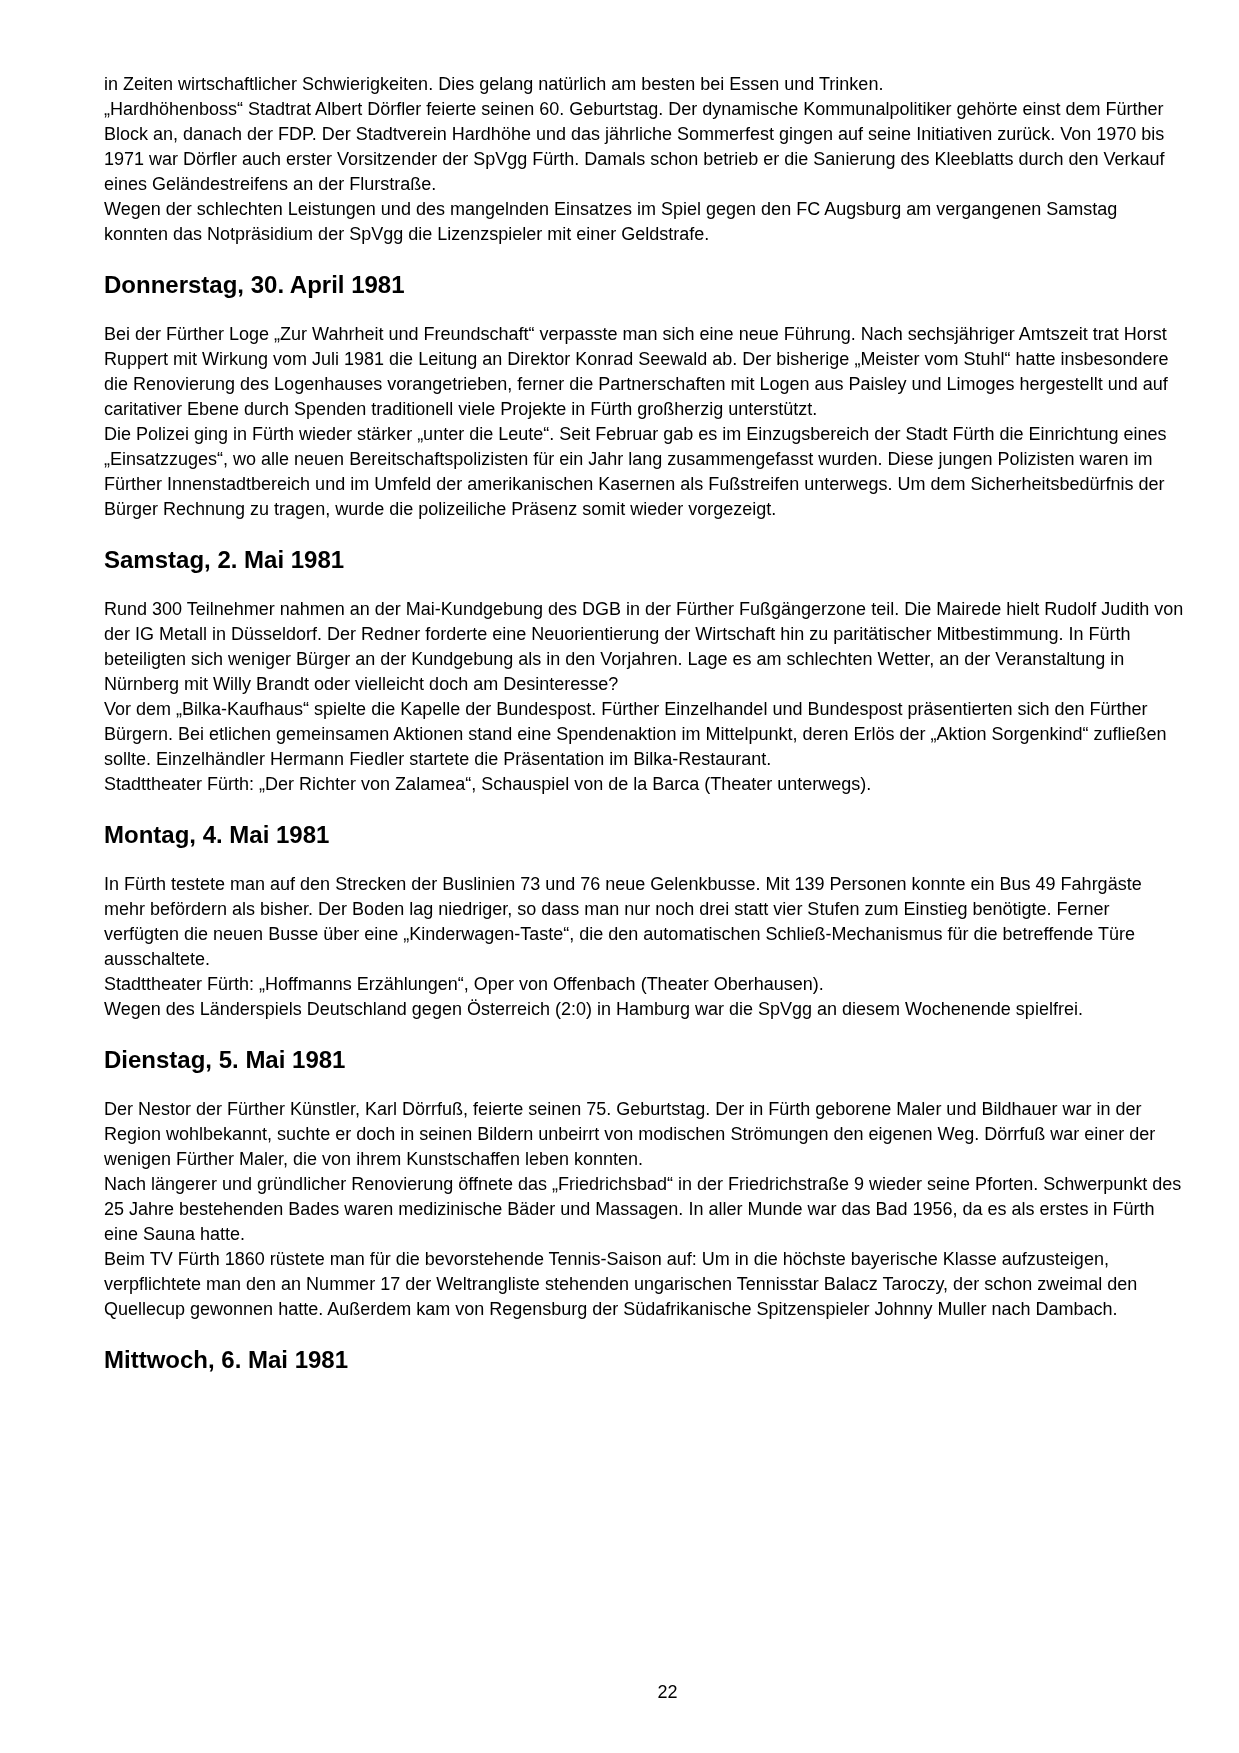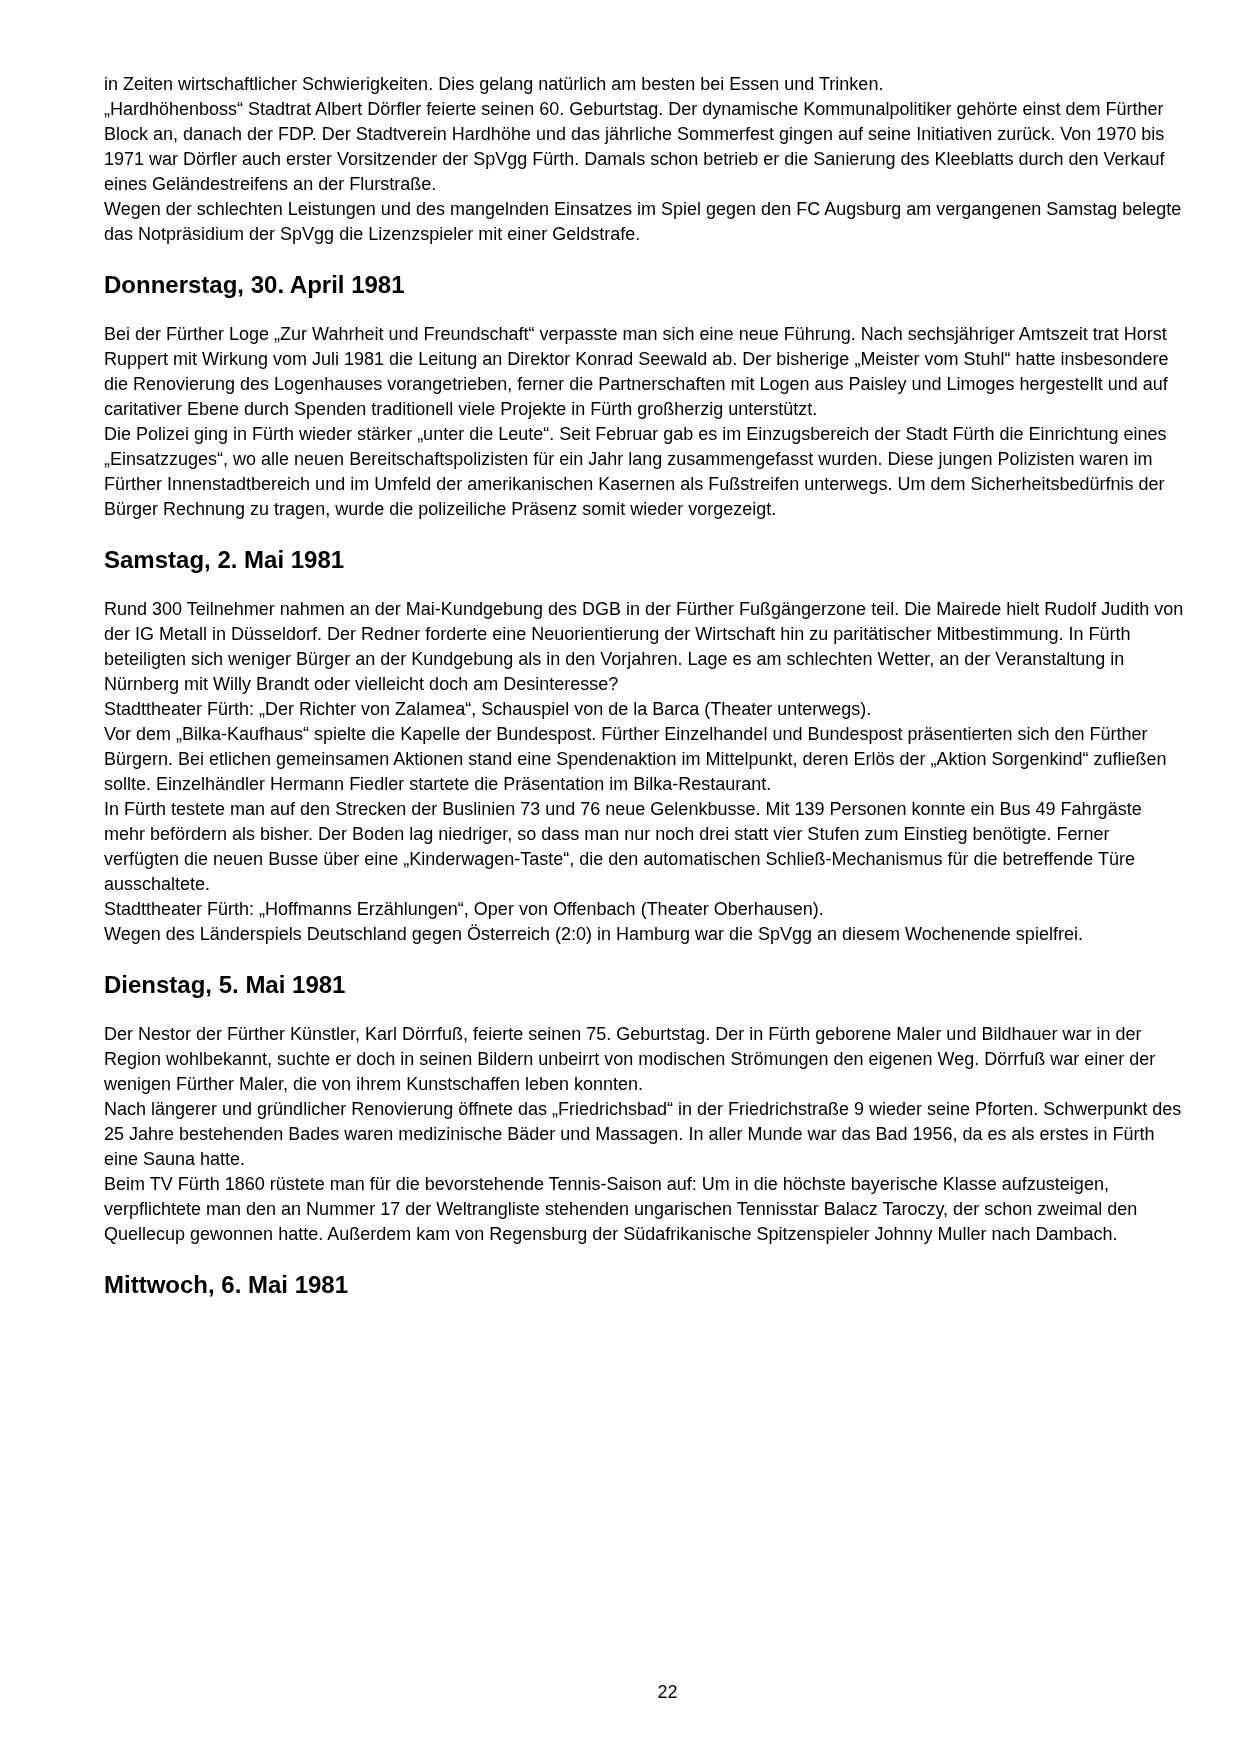--- a/index.html
+++ b/index.html
@@ -54,28 +54,29 @@
     padding-left: 48px;
   }
 </style>
 </head>
 <body>
 
 <div class="sheet">
   <div class="content">
       <p class="para">in Zeiten wirtschaftlicher Schwierigkeiten. Dies gelang natürlich am besten bei Essen und Trinken.</p>
       <p class="para">„Hardhöhenboss“ Stadtrat Albert Dörfler feierte seinen 60. Geburtstag. Der dynamische Kommunalpolitiker gehörte einst dem Fürther Block an, danach der FDP. Der Stadtverein Hardhöhe und das jährliche Sommerfest gingen auf seine Initiativen zurück. Von 1970 bis 1971 war Dörfler auch erster Vorsitzender der SpVgg Fürth. Damals schon betrieb er die Sanierung des Kleeblatts durch den Verkauf eines Geländestreifens an der Flurstraße.</p>
-      <p class="para">Wegen der schlechten Leistungen und des mangelnden Einsatzes im Spiel gegen den FC Augsburg am vergangenen Samstag belegte das Notpräsidium der SpVgg die Lizenzspieler mit einer Geldstrafe.</p>
+      <p class="para">Wegen der schlechten Leistungen und des mangelnden Einsatzes im Spiel gegen den FC Augsburg am vergangenen Samstag konnten das Notpräsidium der SpVgg die Lizenzspieler mit einer Geldstrafe.</p>
       <h2 class="heading">Donnerstag, 30. April 1981</h2>
       <p class="para">Bei der Fürther Loge „Zur Wahrheit und Freundschaft“ verpasste man sich eine neue Führung. Nach sechsjähriger Amtszeit trat Horst Ruppert mit Wirkung vom Juli 1981 die Leitung an Direktor Konrad Seewald ab. Der bisherige „Meister vom Stuhl“ hatte insbesondere die Renovierung des Logenhauses vorangetrieben, ferner die Partnerschaften mit Logen aus Paisley und Limoges hergestellt und auf caritativer Ebene durch Spenden traditionell viele Projekte in Fürth großherzig unterstützt.</p>
       <p class="para">Die Polizei ging in Fürth wieder stärker „unter die Leute“. Seit Februar gab es im Einzugsbereich der Stadt Fürth die Einrichtung eines „Einsatzzuges“, wo alle neuen Bereitschaftspolizisten für ein Jahr lang zusammengefasst wurden. Diese jungen Polizisten waren im Fürther Innenstadtbereich und im Umfeld der amerikanischen Kasernen als Fußstreifen unterwegs. Um dem Sicherheitsbedürfnis der Bürger Rechnung zu tragen, wurde die polizeiliche Präsenz somit wieder vorgezeigt.</p>
       <h2 class="heading">Samstag, 2. Mai 1981</h2>
       <p class="para">Rund 300 Teilnehmer nahmen an der Mai-Kundgebung des DGB in der Fürther Fußgängerzone teil. Die Mairede hielt Rudolf Judith von der IG Metall in Düsseldorf. Der Redner forderte eine Neuorientierung der Wirtschaft hin zu paritätischer Mitbestimmung. In Fürth beteiligten sich weniger Bürger an der Kundgebung als in den Vorjahren. Lage es am schlechten Wetter, an der Veranstaltung in Nürnberg mit Willy Brandt oder vielleicht doch am Desinteresse?</p>
+      <p class="para">Vor dem „Bilka-Kaufhaus“ spielte die Kapelle der Bundespost. Fürther Einzelhandel und Bundespost präsentierten sich den Fürther Bürgern. Bei etlichen gemeinsamen Aktionen stand eine Spendenaktion im Mittelpunkt, deren Erlös der „Aktion Sorgenkind“ zufließen sollte. Einzelhändler Hermann Fiedler startete die Präsentation im Bilka-Restaurant.</p>
       <p class="para">Stadttheater Fürth: „Der Richter von Zalamea“, Schauspiel von de la Barca (Theater unterwegs).</p>
-      <p class="para">Vor dem „Bilka-Kaufhaus“ spielte die Kapelle der Bundespost. Fürther Einzelhandel und Bundespost präsentierten sich den Fürther Bürgern. Bei etlichen gemeinsamen Aktionen stand eine Spendenaktion im Mittelpunkt, deren Erlös der „Aktion Sorgenkind“ zufließen sollte. Einzelhändler Hermann Fiedler startete die Präsentation im Bilka-Restaurant.</p>
+      <h2 class="heading">Montag, 4. Mai 1981</h2>
       <p class="para">In Fürth testete man auf den Strecken der Buslinien 73 und 76 neue Gelenkbusse. Mit 139 Personen konnte ein Bus 49 Fahrgäste mehr befördern als bisher. Der Boden lag niedriger, so dass man nur noch drei statt vier Stufen zum Einstieg benötigte. Ferner verfügten die neuen Busse über eine „Kinderwagen-Taste“, die den automatischen Schließ-Mechanismus für die betreffende Türe ausschaltete.</p>
       <p class="para">Stadttheater Fürth: „Hoffmanns Erzählungen“, Oper von Offenbach (Theater Oberhausen).</p>
       <p class="para">Wegen des Länderspiels Deutschland gegen Österreich (2:0) in Hamburg war die SpVgg an diesem Wochenende spielfrei.</p>
       <h2 class="heading">Dienstag, 5. Mai 1981</h2>
       <p class="para">Der Nestor der Fürther Künstler, Karl Dörrfuß, feierte seinen 75. Geburtstag. Der in Fürth geborene Maler und Bildhauer war in der Region wohlbekannt, suchte er doch in seinen Bildern unbeirrt von modischen Strömungen den eigenen Weg. Dörrfuß war einer der wenigen Fürther Maler, die von ihrem Kunstschaffen leben konnten.</p>
       <p class="para">Nach längerer und gründlicher Renovierung öffnete das „Friedrichsbad“ in der Friedrichstraße 9 wieder seine Pforten. Schwerpunkt des 25 Jahre bestehenden Bades waren medizinische Bäder und Massagen. In aller Munde war das Bad 1956, da es als erstes in Fürth eine Sauna hatte.</p>
       <p class="para">Beim TV Fürth 1860 rüstete man für die bevorstehende Tennis-Saison auf: Um in die höchste bayerische Klasse aufzusteigen, verpflichtete man den an Nummer 17 der Weltrangliste stehenden ungarischen Tennisstar Balacz Taroczy, der schon zweimal den Quellecup gewonnen hatte. Außerdem kam von Regensburg der Südafrikanische Spitzenspieler Johnny Muller nach Dambach.</p>
       <h2 class="heading">Mittwoch, 6. Mai 1981</h2>
     </div>
   <div class="page-number">22</div>

